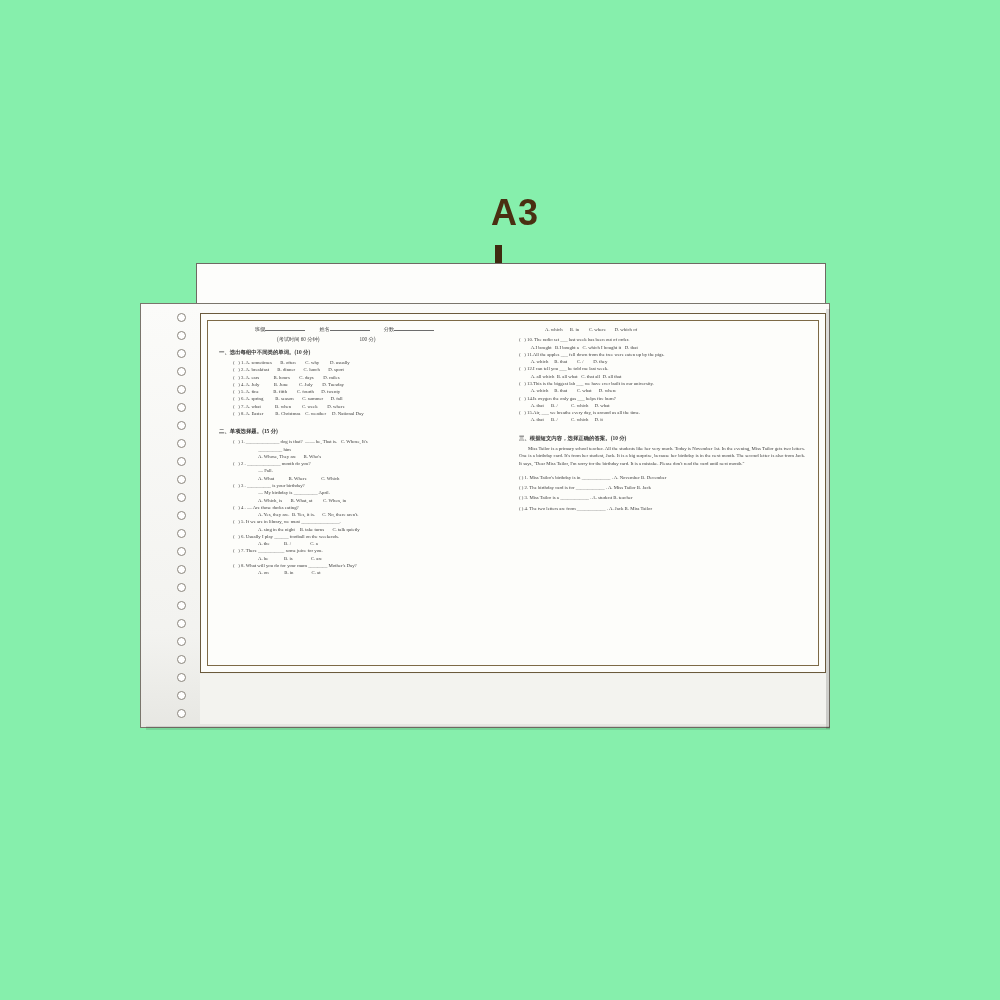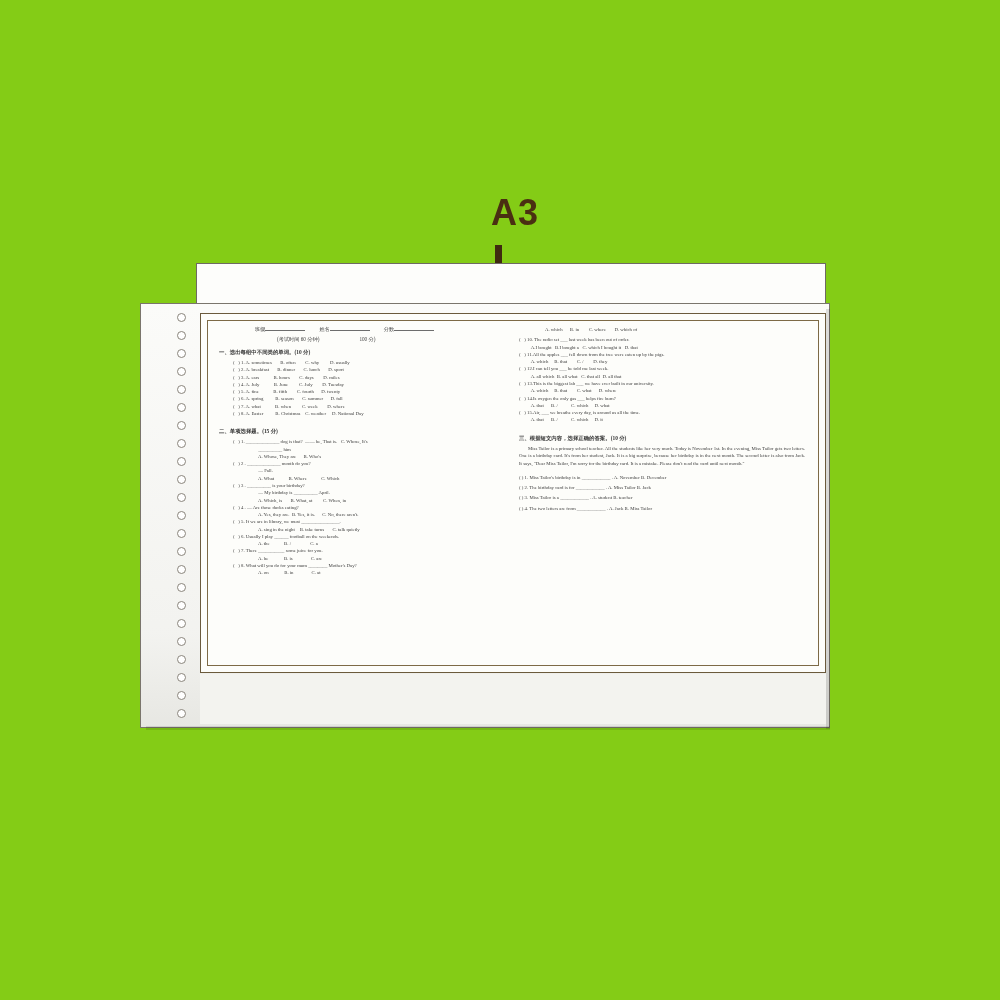--- a/index.html
+++ b/index.html
@@ -13,21 +13,21 @@
     font-family: "Liberation Sans", sans-serif;
     overflow: hidden;
     position: relative;
   }
 
   #stage {
     position: absolute;
     left: 0; top: 0;
     width: 1000px;
     height: 1000px;
-    background: #84cc16;
+    background: #86efac;
   }
 
   
   .a3-label {
     position: absolute;
     left: 455px;
     top: 192px;
     width: 120px;
     text-align: center;
     font-size: 36px;

